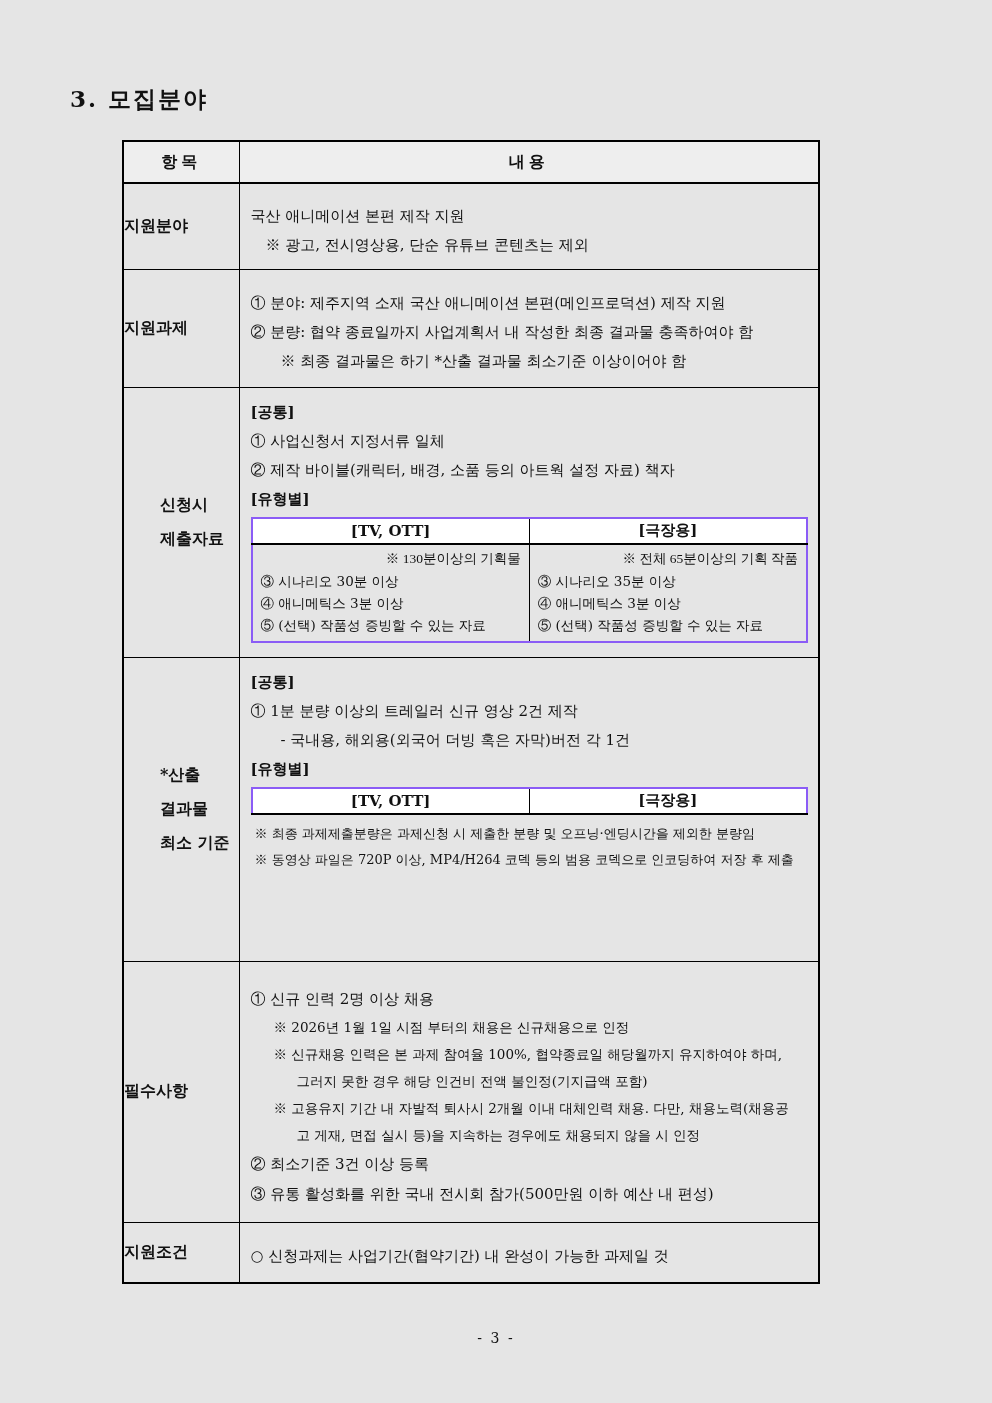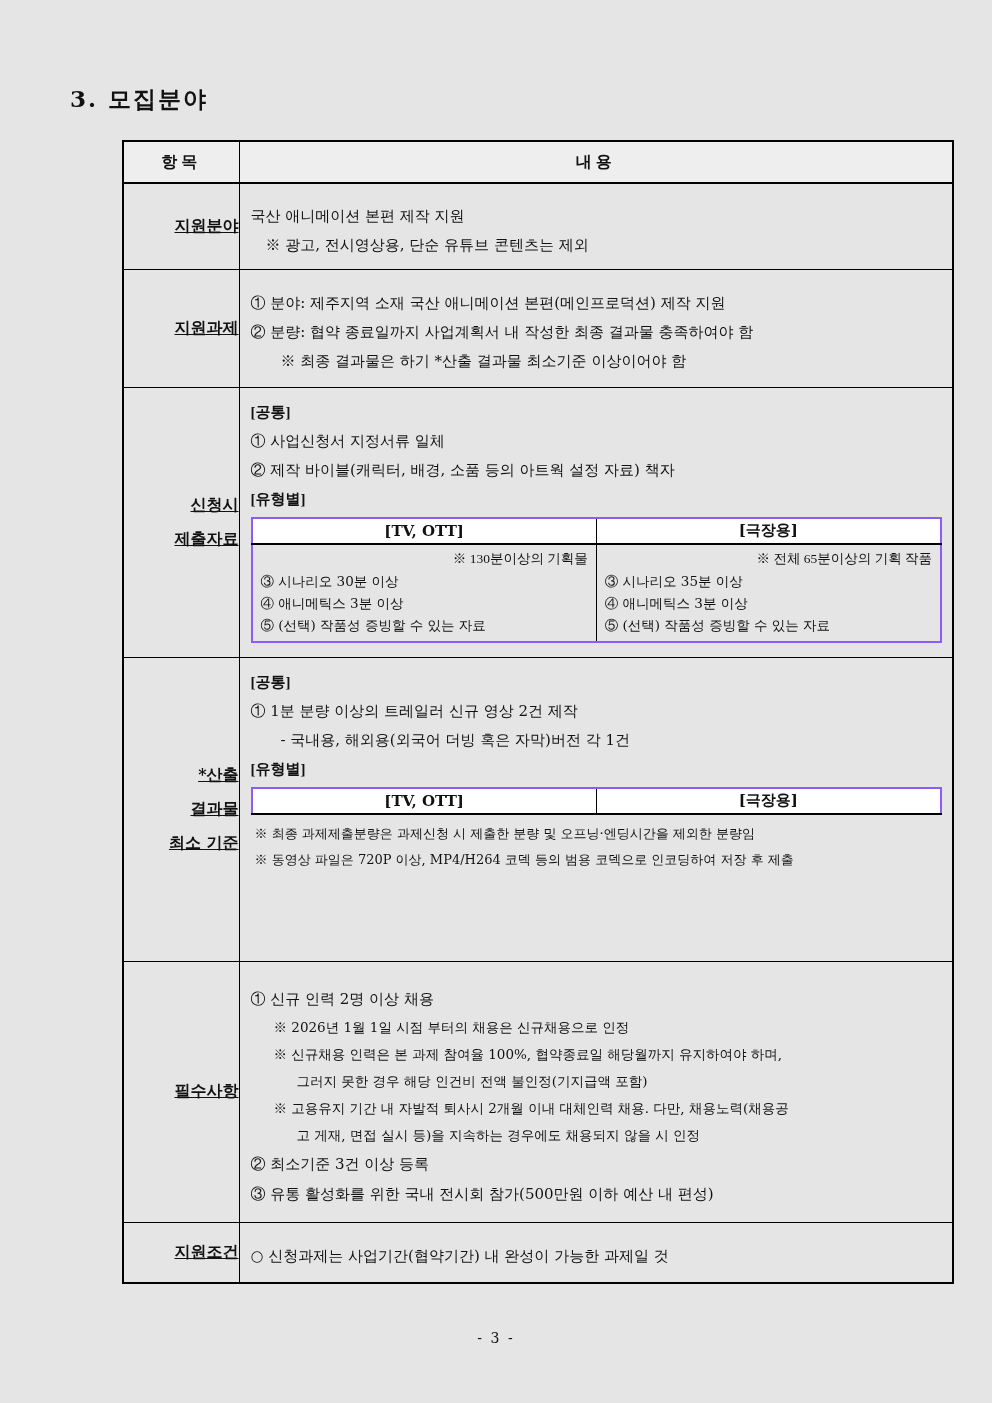--- a/index.html
+++ b/index.html
@@ -11,42 +11,42 @@
   }
   .page { position:relative; width:992px; height:1403px; background:#e5e5e5; overflow:hidden; }
 
   .doc-title {
     position:absolute; left:70px; top:84px;
     font-size:23px; font-weight:bold; letter-spacing:2px;
   }
 
   table.main {
     position:absolute; left:122px; top:140px;
-    width:832px; border-collapse:collapse; table-layout:fixed;
+    width:698px; border-collapse:collapse; table-layout:fixed;
     border:2px solid #000;
   }
   table.main th, table.main td { border:1px solid #000; }
   table.main tr.hdr th {
     height:42px; background:#eeeeee; font-size:16px; font-weight:bold;
     border-bottom:2px solid #000; text-align:center; vertical-align:middle;
     letter-spacing:4px;
   }
   col.c-label { width:116px; }
   td.label {
-    text-align:right; vertical-align:middle;
-    font-weight:bold; font-size:16px;text-decoration:underline;
+    text-align:left; vertical-align:middle;
+    font-weight:bold; font-size:16px;
   }
   td.label .lbl-ln { line-height:34px;padding-left:36px; }
   td.content {
     padding:15px 10px 6px 11px; font-size:15px; vertical-align:middle;
   }
   .ln { line-height:29px; white-space:nowrap; }
   .ind1 { padding-left:15px; }
   .ind2 { padding-left:30px; }
-  .bold { font-weight:bold;font-family:Liberation Serif, serif; }
+  .bold { font-weight:bold; }
 
   tr.r1 { height:86px; }
   tr.r2 { height:118px; }
   tr.r3 { height:265px; }
   tr.r4 { height:304px; }
   tr.r5 { height:261px; }
   tr.r6 { height:61px; }
   tr.r3 td.content, tr.r4 td.content { vertical-align:top; padding-top:10px; }
 
   table.sub {

